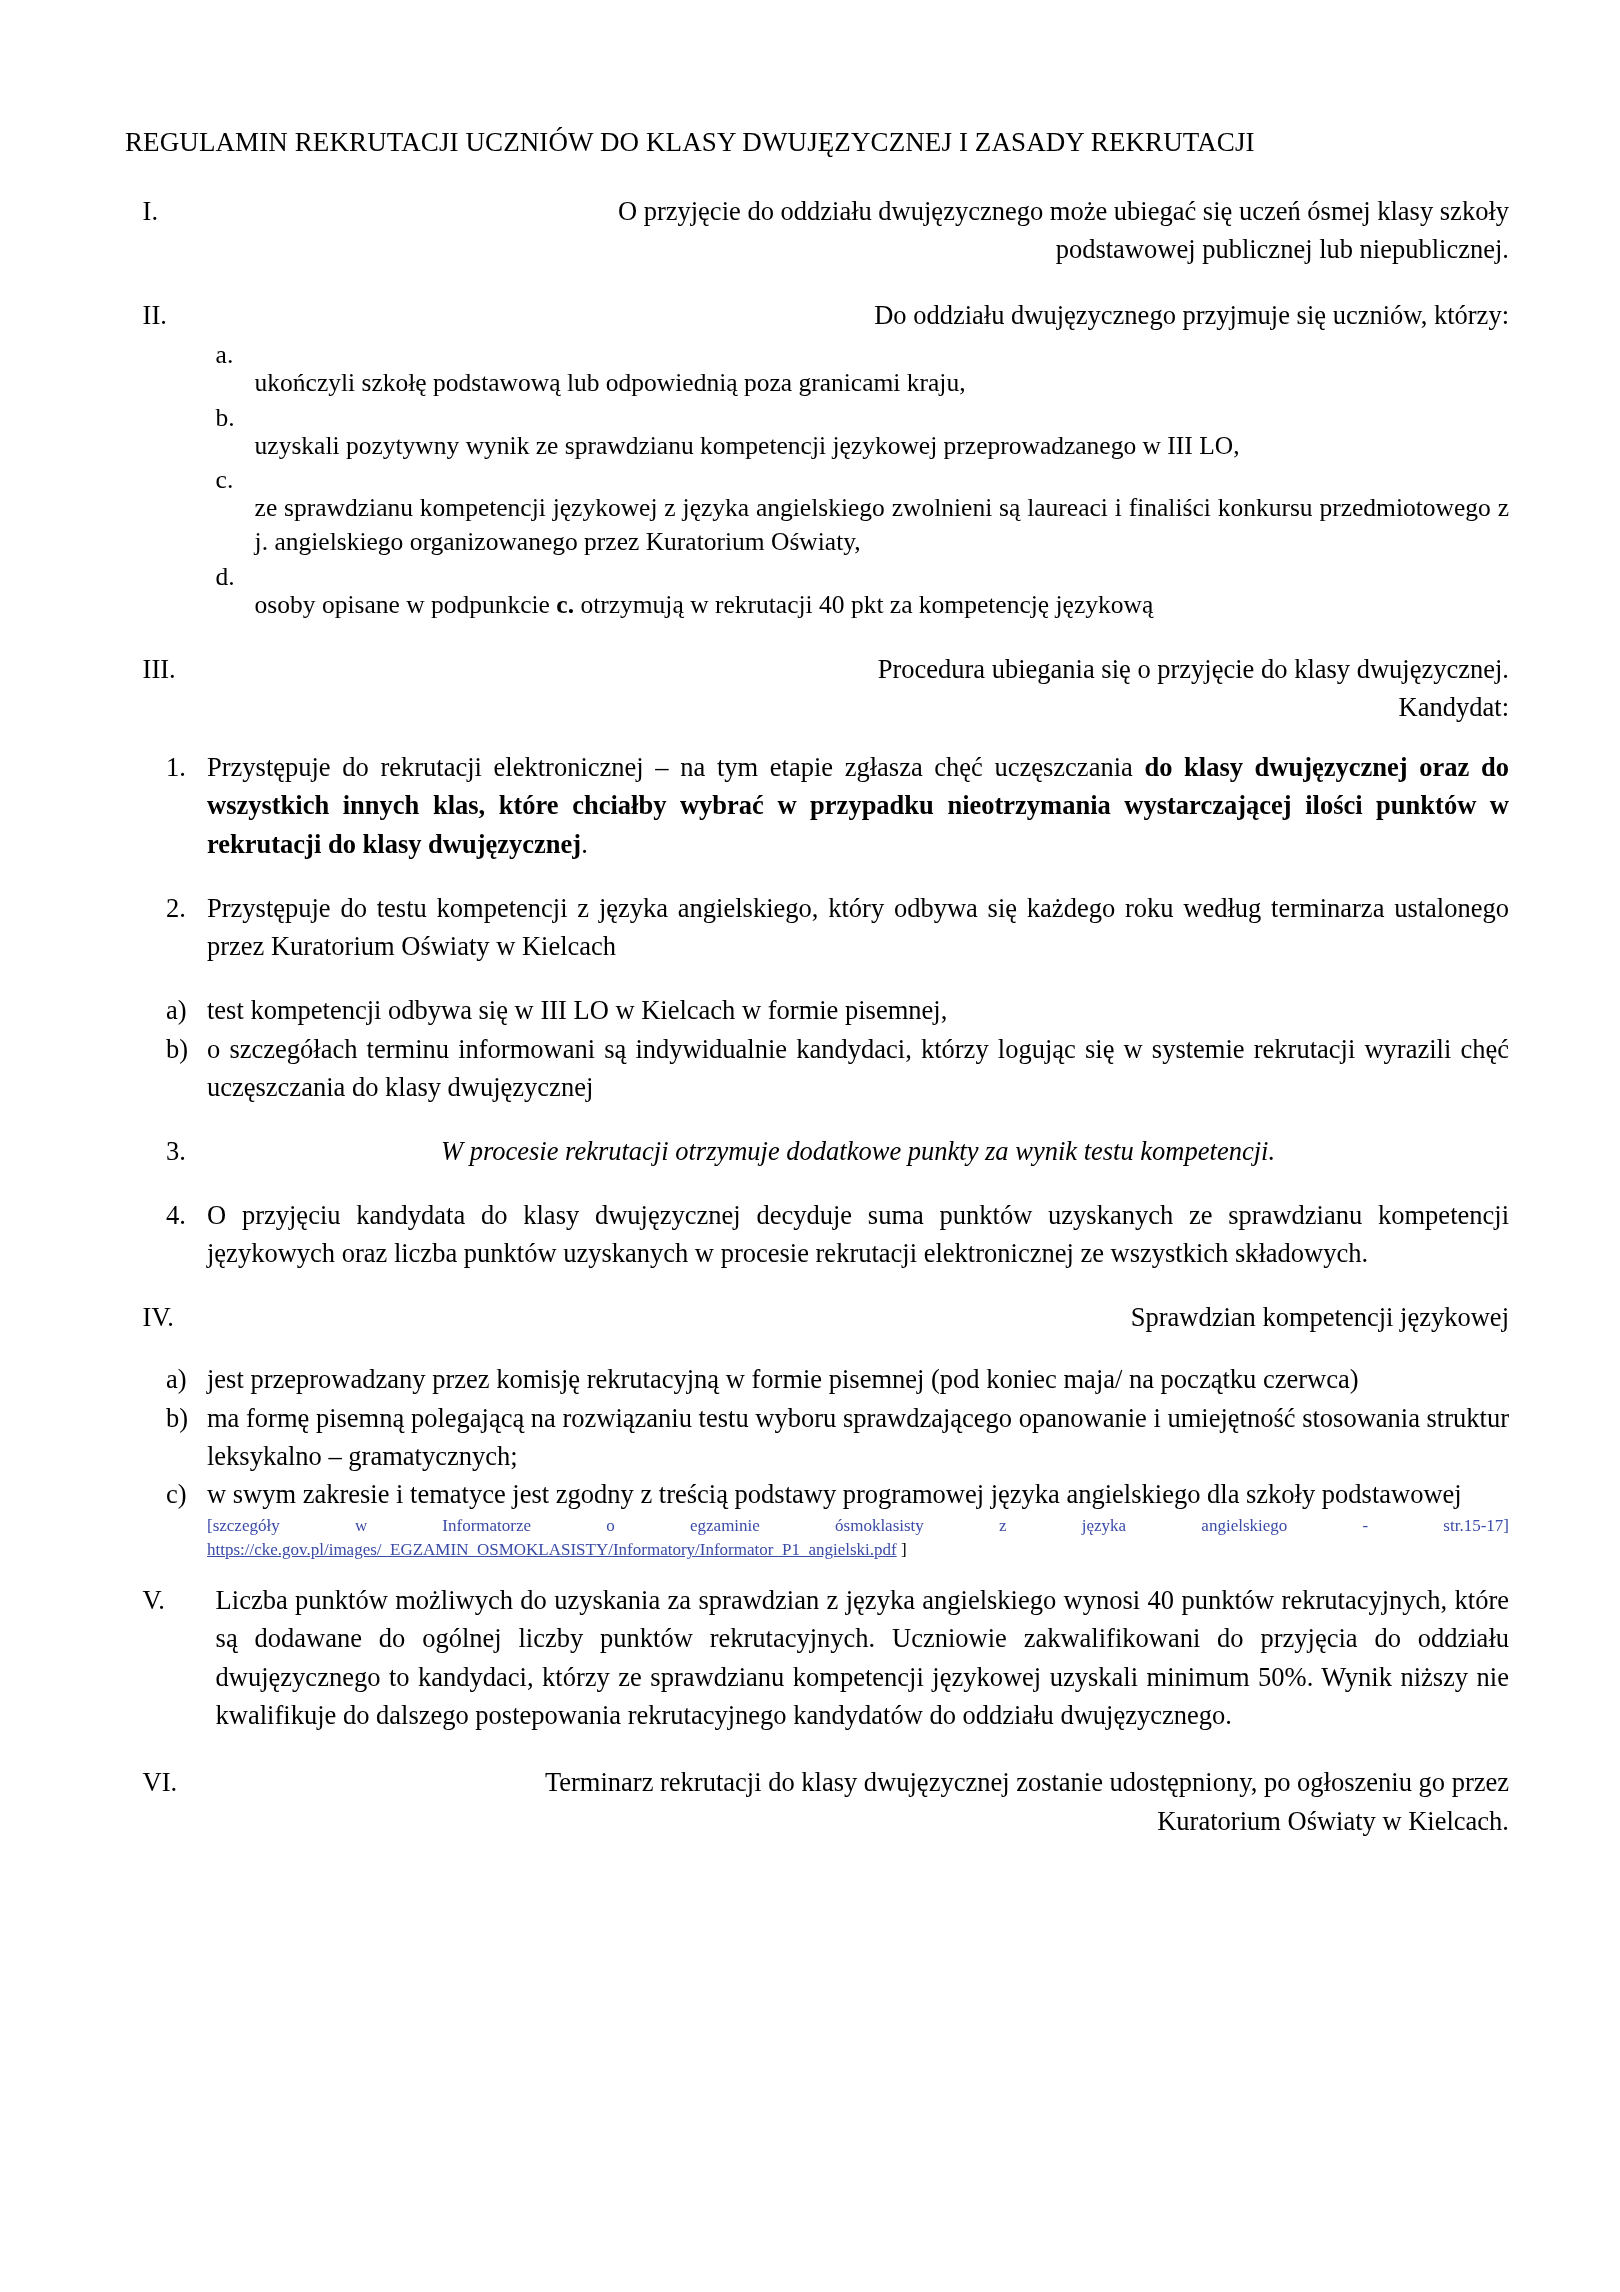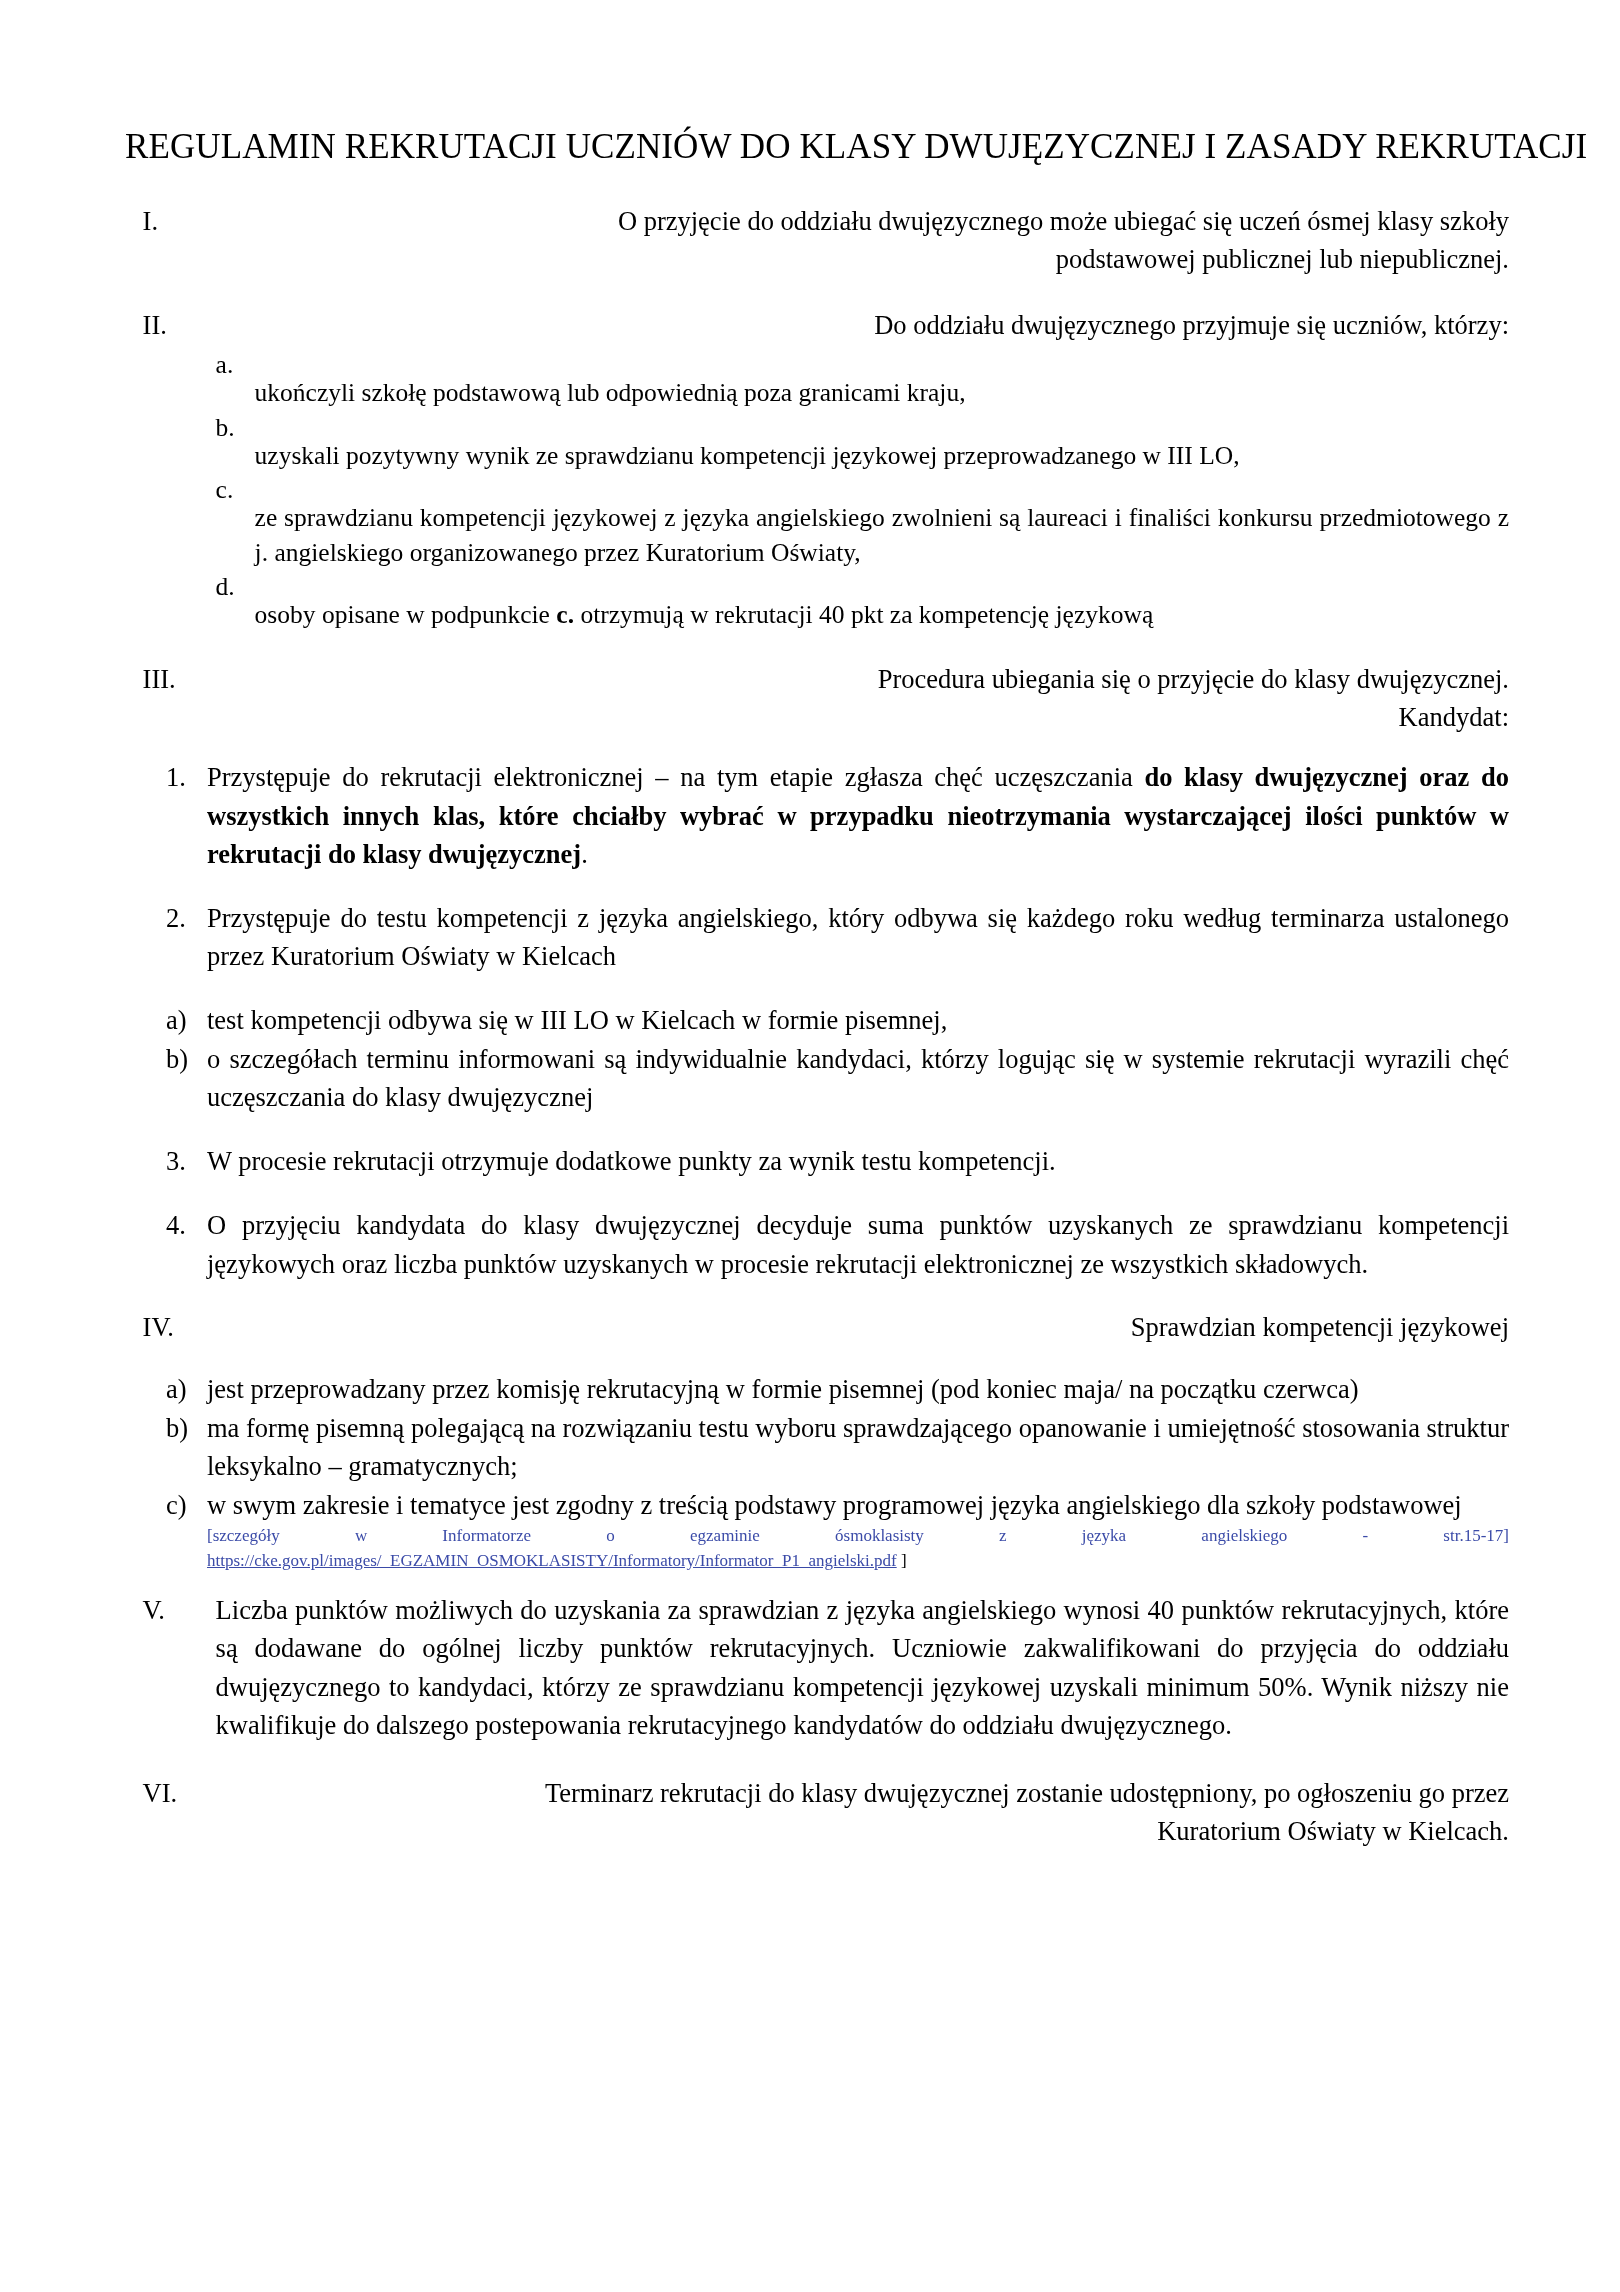--- a/index.html
+++ b/index.html
@@ -24,21 +24,21 @@
   }
   .doc {
     position: absolute;
     left: 125px;
     top: 125px;
     width: 1384px;
   }
 
   
   .doc-title {
-    font-size: 35px;
+    font-size: 27px;
     line-height: 1.28;
     letter-spacing: 0.1px;
     margin: 0 0 32px 0;
     font-weight: normal;
     white-space: nowrap;
   }
 
   
   .roman-item {
     display: flex;
@@ -99,21 +99,21 @@
     padding-left: 41px;
   }
   .num-item .mk {
     flex: 0 0 auto;
     width: 41px;
   }
   .num-item .tx {
     flex: 1 1 auto;
     text-align: justify;
   }
-  .num-item .tx.nojust { text-align: left; }
+  .num-item .tx.nojust { text-align: center; font-style: italic; }
 
   
   .parenlist {
     margin: 0;
     padding: 0;
     list-style: none;
   }
   .paren-item {
     display: flex;
     align-items: flex-start;

